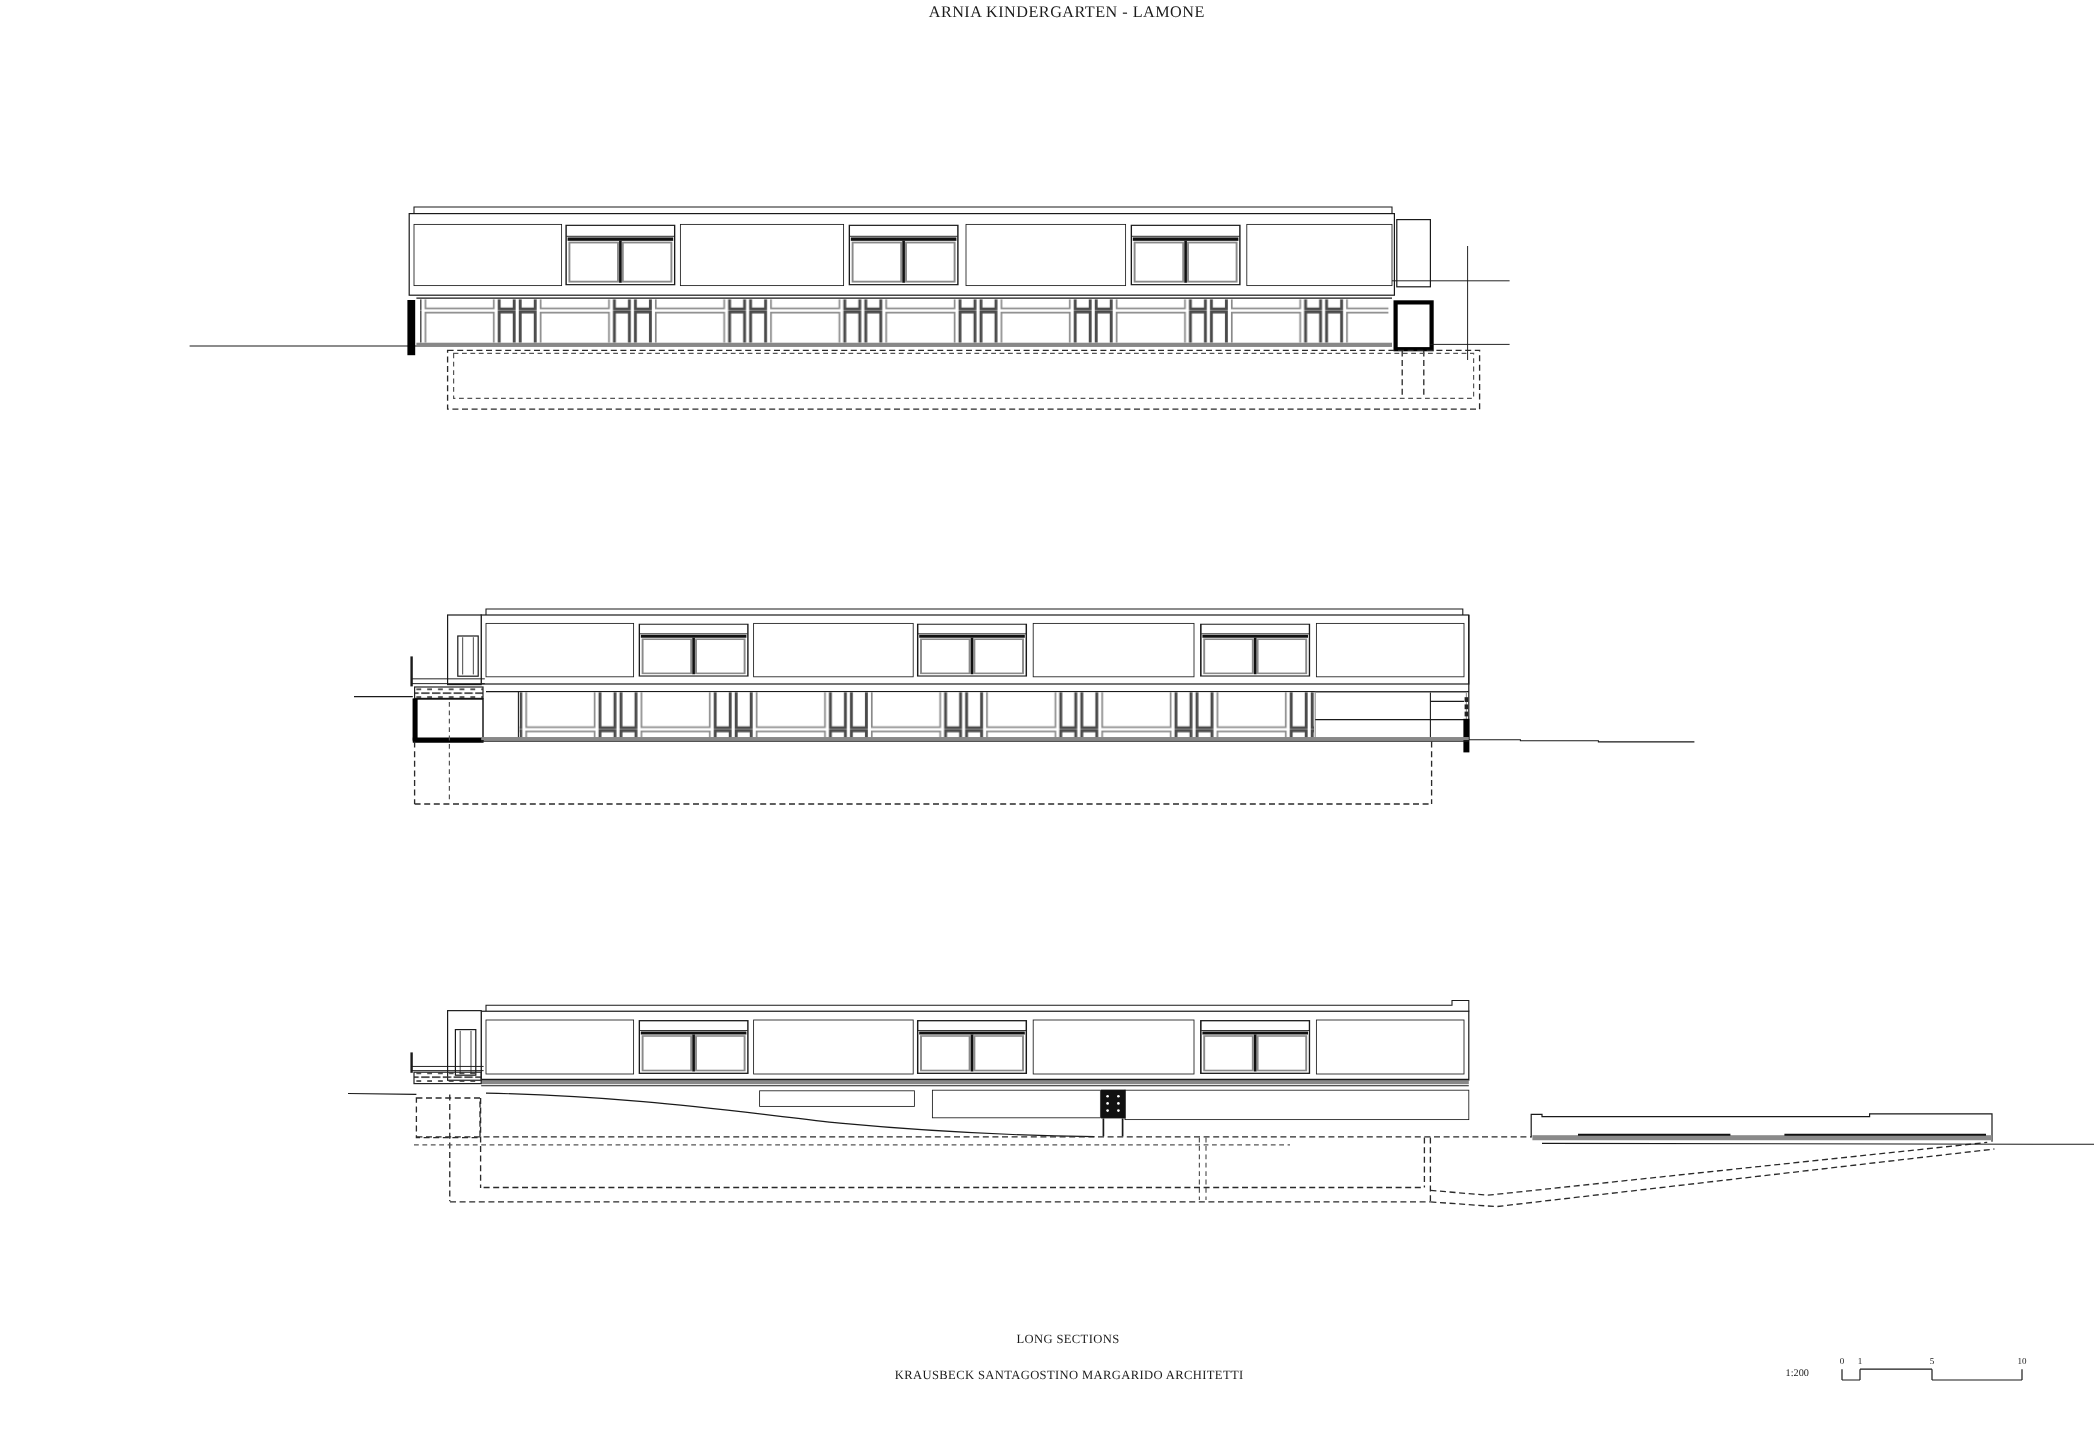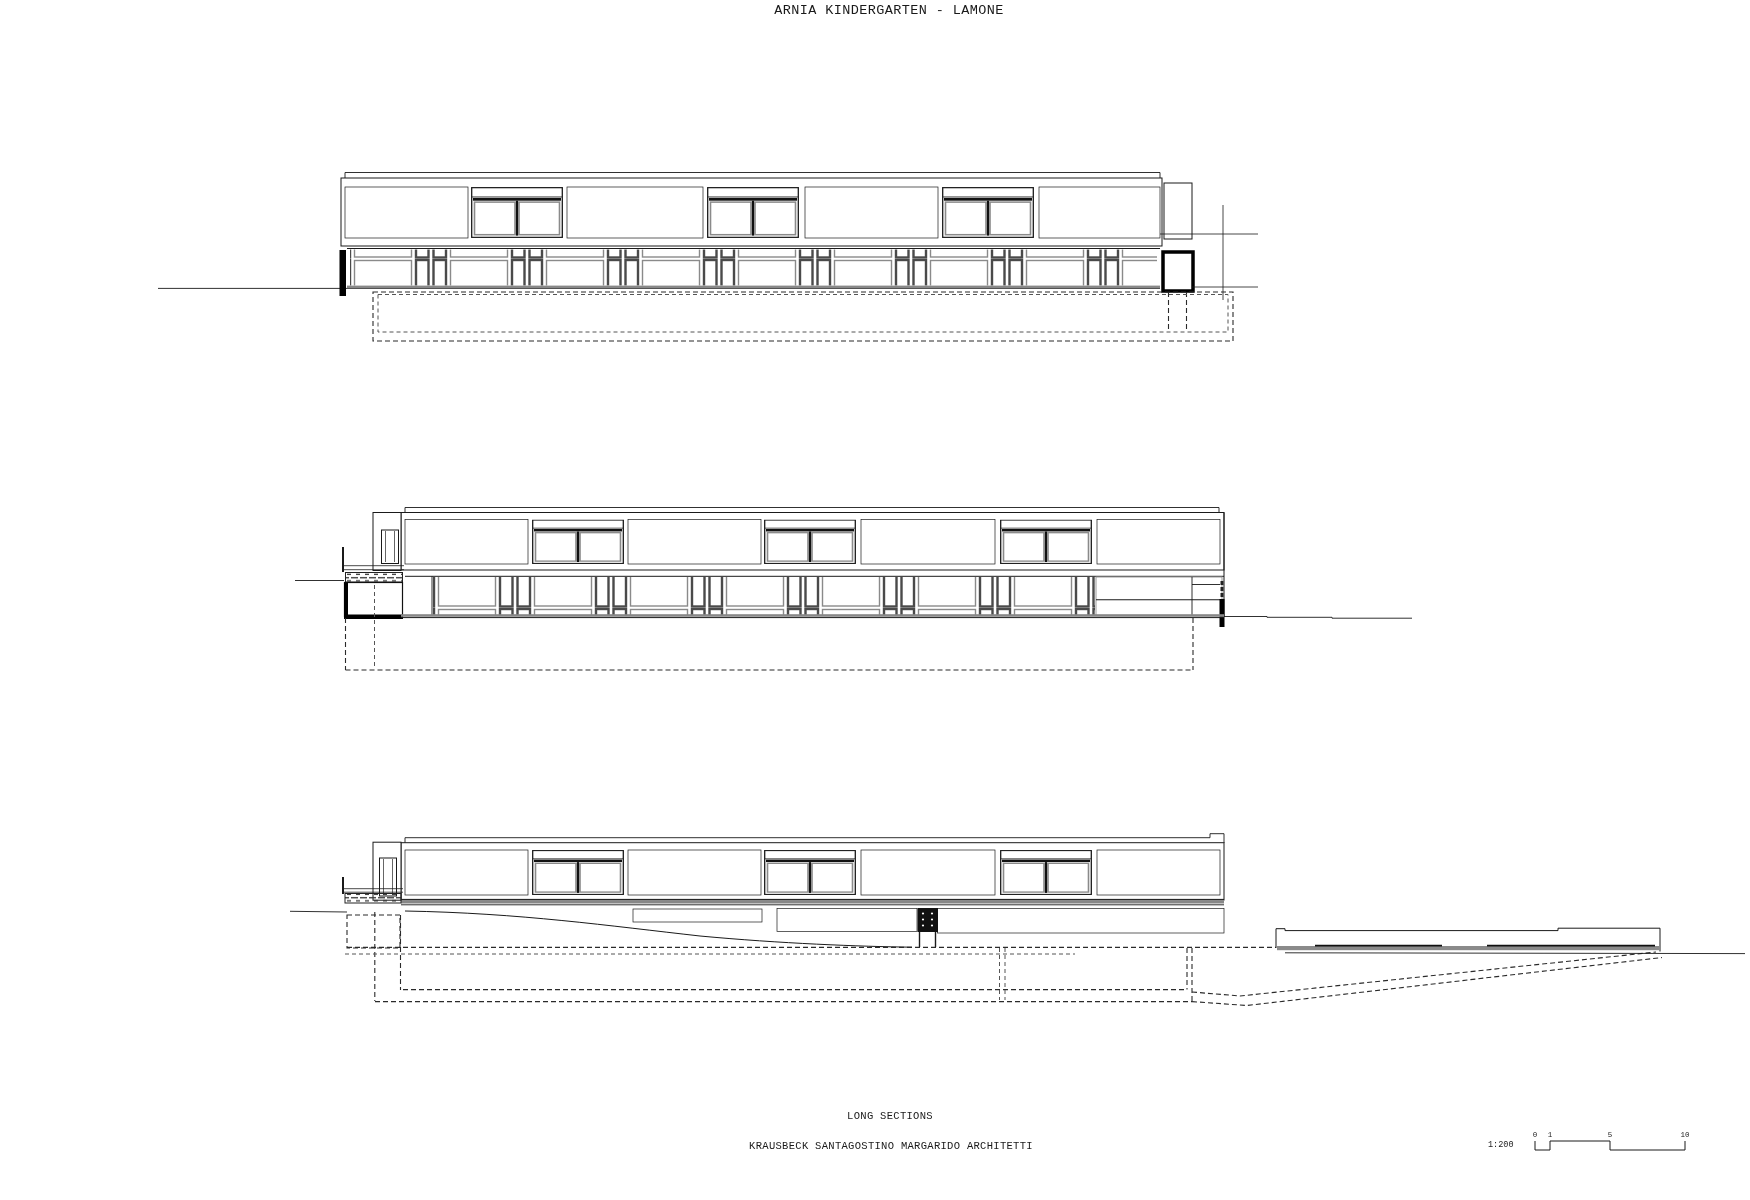--- a/index.html
+++ b/index.html
@@ -1,17 +1,17 @@
 <!DOCTYPE html>
 <html><head>
 <meta charset="utf-8">
 <style>
   html,body{margin:0;padding:0;background:#fff;}
   .page{position:relative;width:1750px;height:1192px;background:#ffffff;overflow:hidden;
-        font-family:Liberation Mono, monospace;}
+        font-family:Liberation Serif, serif;}
   svg{position:absolute;left:0;top:0;}
   text{fill:#1a1a1a;}
   .t-title{font-size:13.5px;letter-spacing:.4px;}
   .t-footer{font-size:10.5px;letter-spacing:.3px;}
   .t-scale{font-size:8.5px;}
   .t-tick{font-size:7.5px;}
   .s{stroke:#1a1a1a;fill:none;}
   .sf{stroke:#1a1a1a;fill:#ffffff;}
   .d1{stroke:#2a2a2a;fill:none;stroke-width:1.1;stroke-dasharray:5 3;}
   .d2{stroke:#555;fill:none;stroke-width:1;stroke-dasharray:4 3;}

